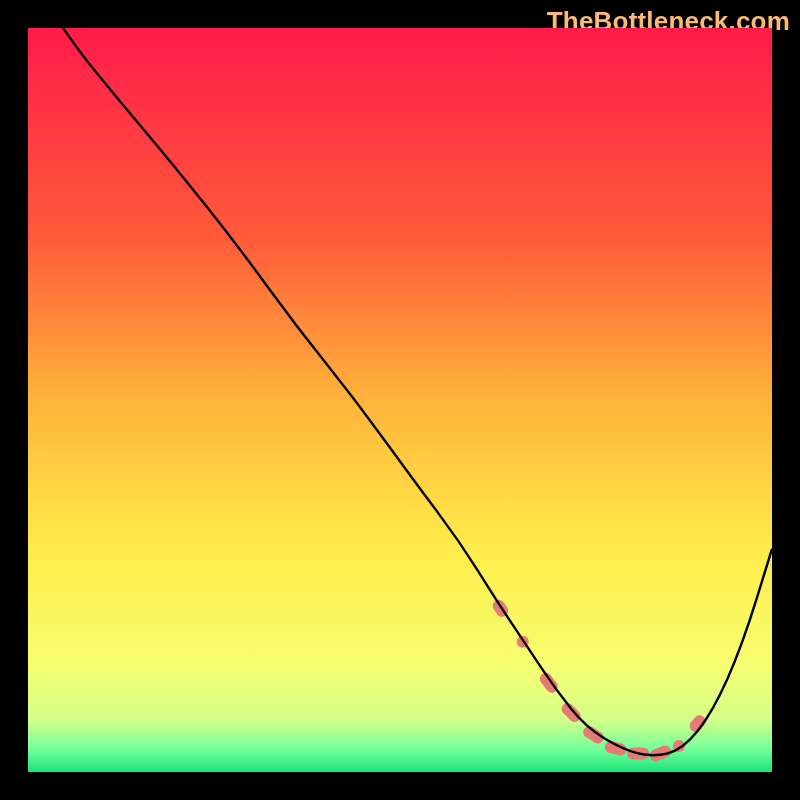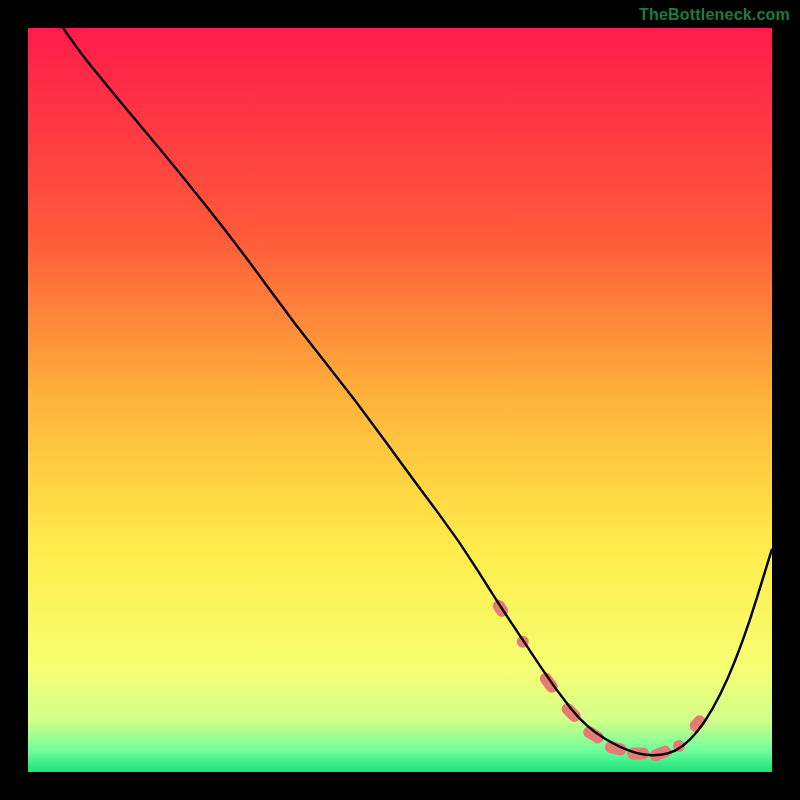--- a/index.html
+++ b/index.html
@@ -21,22 +21,22 @@
     position: absolute;
     left: 28px;
     top: 28px;
     width: 744px;
     height: 744px;
   }
   .watermark {
     position: absolute;
     top: 6px;
     right: 10px;
-    color: #15803d;
-    font-size: 16px;
+    color: #fdba74;
+    font-size: 26px;
     font-weight: 600;
     letter-spacing: 0.2px;
     user-select: none;
   }
   svg { display: block; }
 </style>
 </head>
 <body>
 
 <div class="frame">

